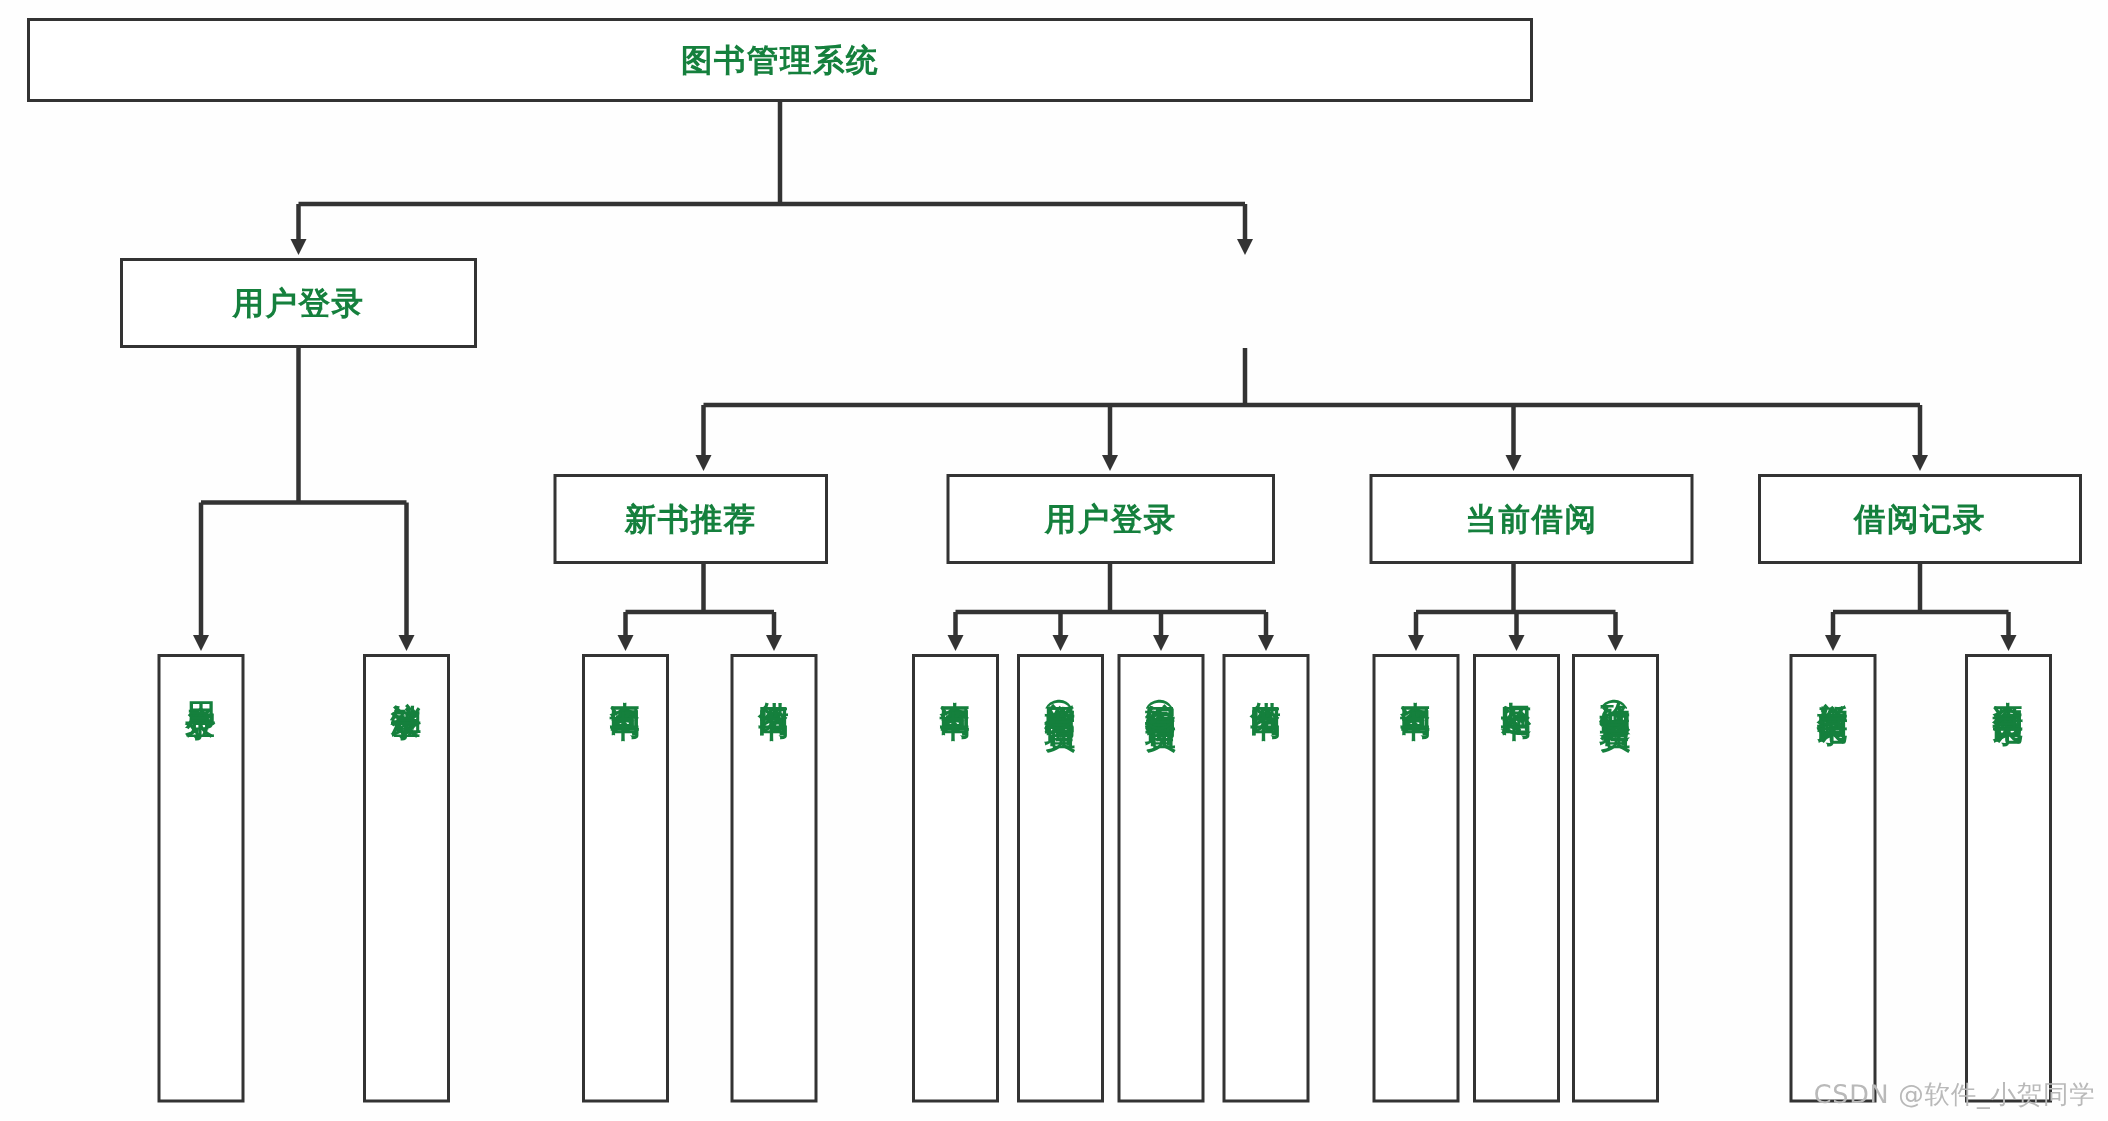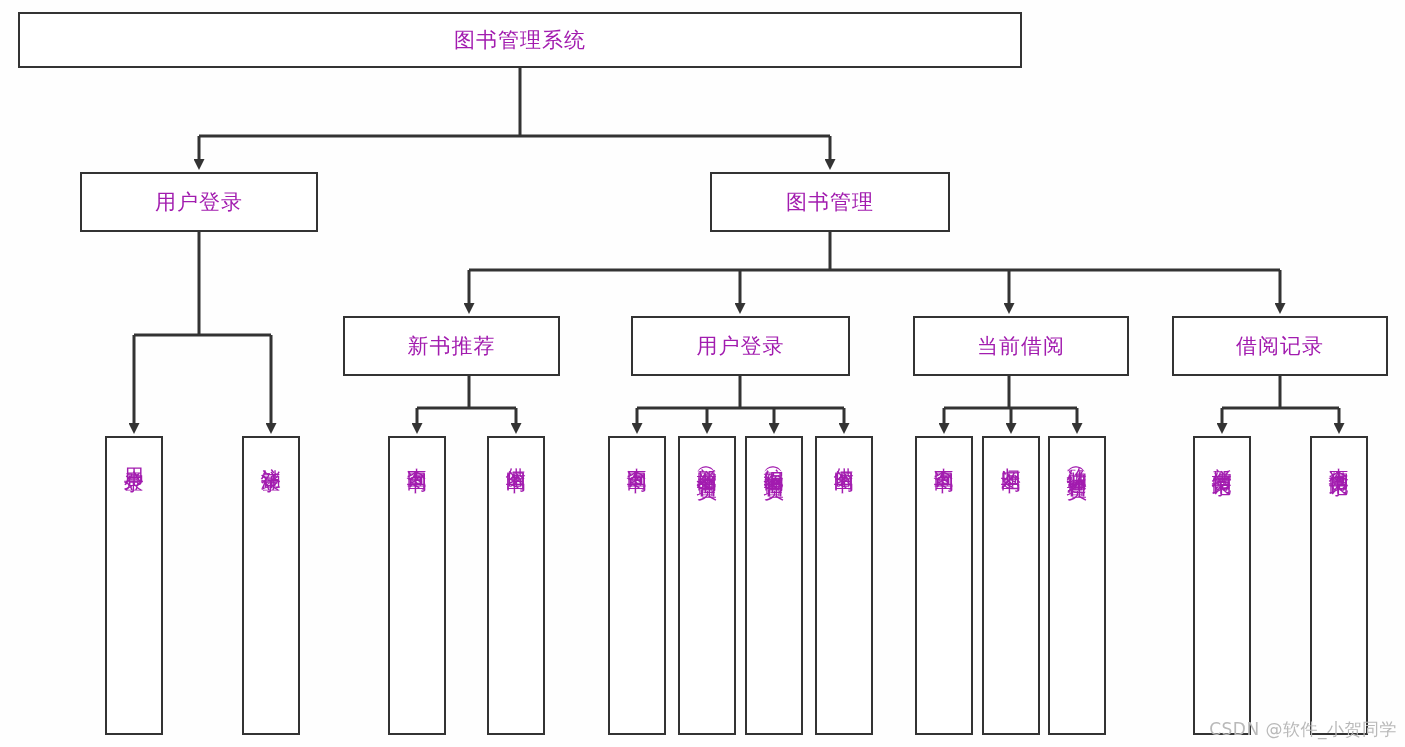--- a/index.html
+++ b/index.html
@@ -24,21 +24,22 @@
     pointer-events: none;
   }
   .node {
     position: absolute;
     box-sizing: border-box;
     border: 2.5px solid #333333;
     background: #ffffff;
     display: flex;
     align-items: center;
     justify-content: center;
-    color: #a21caf;
+    color: #15803d;
+    font-weight: bold;
   }
   .node.h {
     font-size: 21px;
     letter-spacing: 1px;
   }
   .node.v {
     font-size: 20px;
     padding-top: 14px;
     align-items: flex-start;
     justify-content: center;
@@ -115,25 +116,22 @@
     </g>
   </svg>
 
   <div class="node h" style="left:18px; top:12px; width:1004px; height:56px;">
     <span>图书管理系统</span>
   </div>
 
   <div class="node h" style="left:80px; top:172px; width:238px; height:60px;">
     <span>用户登录</span>
   </div>
-  <div class="node h" style="left:710px; top:172px; width:240px; height:60px;">
-    <span>图书管理</span>
-  </div>
 
-  <div class="node h" style="left:343px; top:316px; width:217px; height:60px;">
+  <div class="node h" style="left:369px; top:316px; width:183px; height:60px;">
     <span>新书推荐</span>
   </div>
   <div class="node h" style="left:631px; top:316px; width:219px; height:60px;">
     <span>用户登录</span>
   </div>
   <div class="node h" style="left:901px; top:316px; width:216px; height:60px;margin-left:12px;">
     <span>当前借阅</span>
   </div>
   <div class="node h" style="left:1172px; top:316px; width:216px; height:60px;">
     <span>借阅记录</span>

